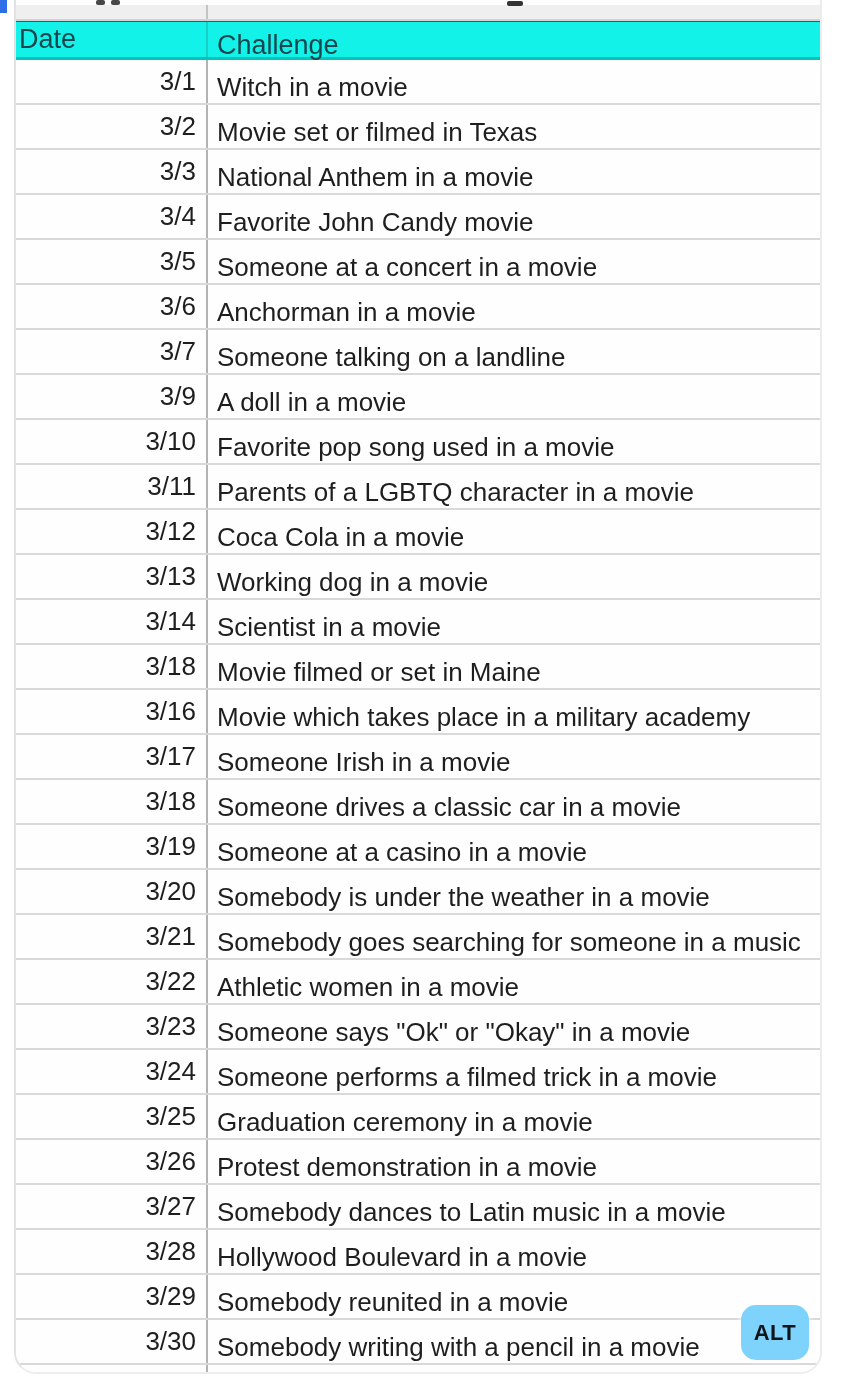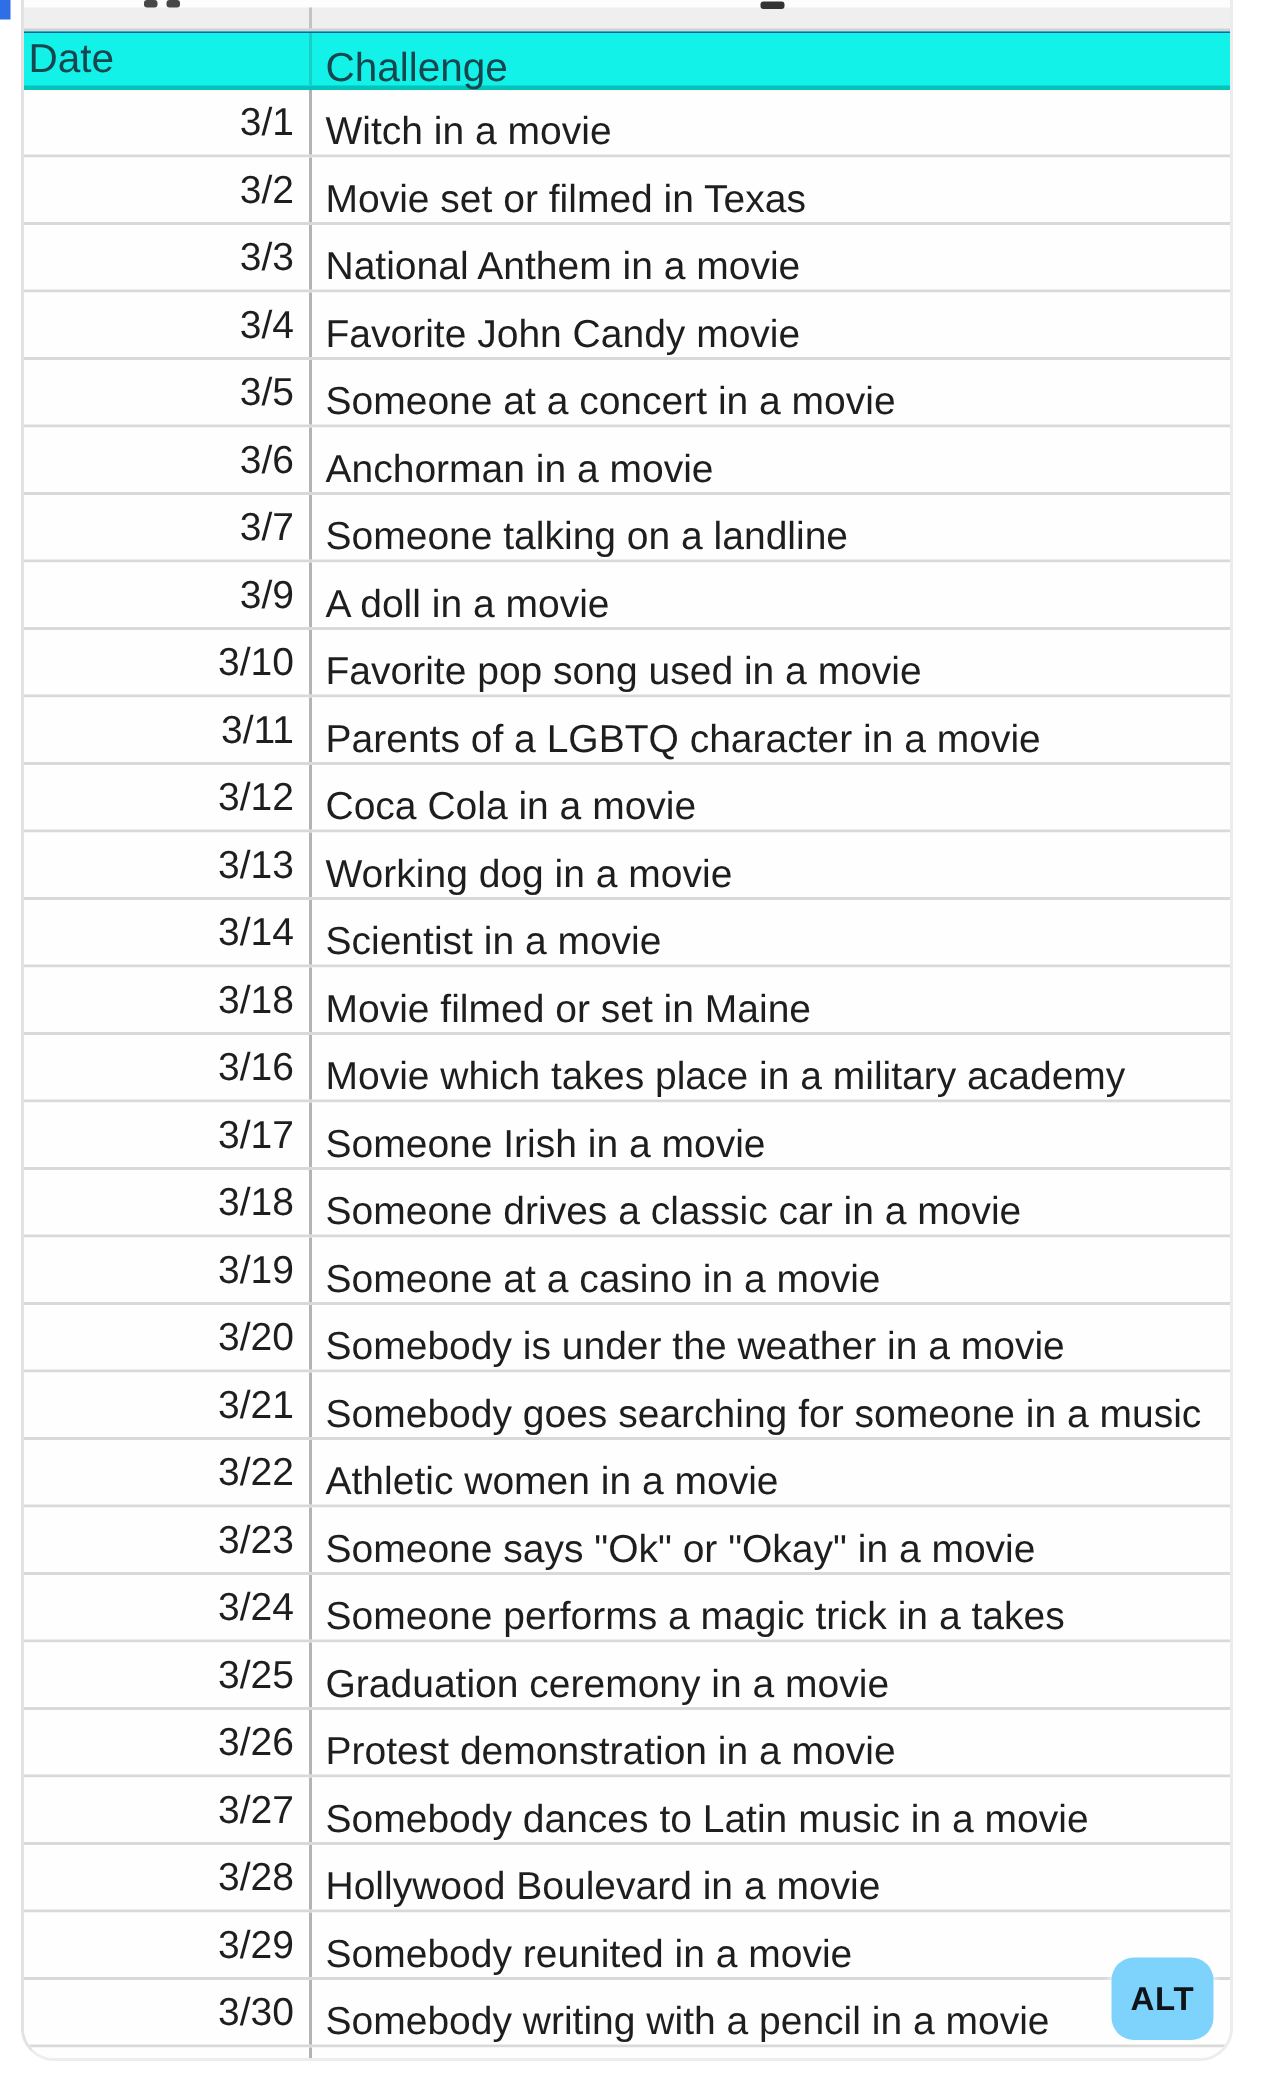--- a/index.html
+++ b/index.html
@@ -184,21 +184,21 @@
     <div class="cell chal">Athletic women in a movie</div>
   </div>
 
   <div class="row">
     <div class="cell date">3/23</div>
     <div class="cell chal">Someone says "Ok" or "Okay" in a movie</div>
   </div>
 
   <div class="row">
     <div class="cell date">3/24</div>
-    <div class="cell chal">Someone performs a magic trick in a takes</div>
+    <div class="cell chal">Someone performs a filmed trick in a movie</div>
   </div>
 
   <div class="row">
     <div class="cell date">3/25</div>
     <div class="cell chal">Graduation ceremony in a movie</div>
   </div>
 
   <div class="row">
     <div class="cell date">3/26</div>
     <div class="cell chal">Protest demonstration in a movie</div>

